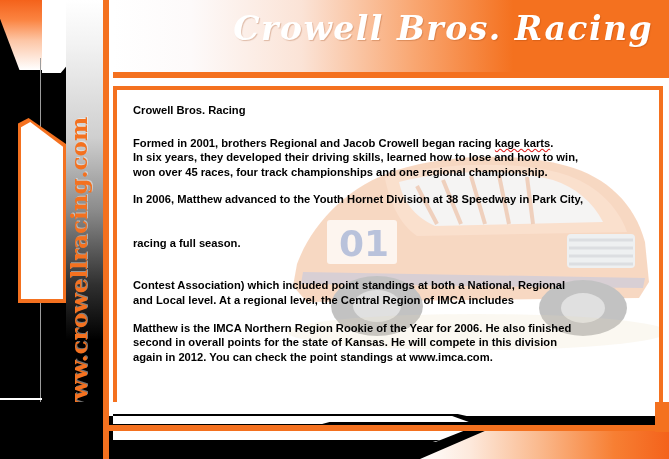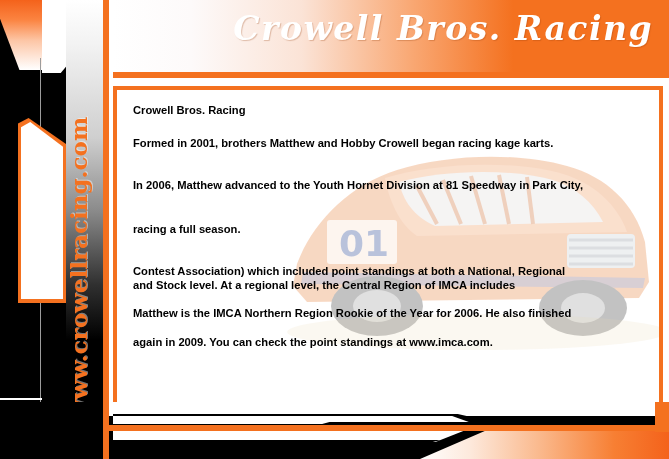--- a/index.html
+++ b/index.html
@@ -174,21 +174,21 @@
     z-index:2;
     padding:13px 10px 0 16px;
     font-family:"Liberation Sans", sans-serif;
     font-weight:bold;
     font-size:11.2px;
     line-height:14.6px;
     color:#000000;
   }
   #content-text p{margin:0 0 13px 0;}
   #content-text p:first-child{margin-bottom:18px;}
-  .sp{ text-decoration-color:#e02020;
+  .sp{ text-decoration:underline; text-decoration-color:#e02020;
        text-decoration-style:wavy; text-decoration-skip-ink:none; }
 
   
   #bottom{
     position:absolute;
     left:0; top:402px;
     width:669px; height:57px;
     overflow:hidden;
   }
   .b-black{
@@ -317,41 +317,42 @@
       <ellipse cx="210" cy="258" rx="190" ry="18" fill="#B8860B" opacity=".18"></ellipse>
     </svg>
 
     <div id="content-text">
 
       <p>
         <span>Crowell Bros. Racing</span>
       </p>
 
       <p>
-        <span>Formed in 2001, brothers Matthew and Hobby Crowell began racing </span><span class="sp">kage karts</span><span>.</span><br>
-        <br>
-      </p>
-
-      <p>
-        <span>In 2006, Matthew advanced to the Youth Hornet Division at 81 Speedway in Park City,</span><br>
+        <span>Formed in 2001, brothers Regional and Jacob Crowell began racing </span><span class="sp">kage karts</span><span>.</span><br>
+        <span>In six years, they developed their driving skills, learned how to lose and how to win,</span><br>
+        <span>won over 45 races, four track championships and one regional championship.</span>
+      </p>
+
+      <p>
+        <span>In 2006, Matthew advanced to the Youth Hornet Division at 38 Speedway in Park City,</span><br>
         <br>
         <br>
         <span>racing a full season.</span>
       </p>
 
       <p>
         <br>
         <span>Contest Association) which included point standings at both a National, Regional</span><br>
-        <span>and Stock level.  At a regional level, the Central Region of IMCA includes</span><br>
+        <span>and Local level.  At a regional level, the Central Region of IMCA includes</span><br>
       </p>
 
       <p>
         <span>Matthew is the IMCA Northern Region Rookie of the Year for 2006.  He also finished</span><br>
-        <br>
-        <span>again in 2009.  You can check the point standings at www.imca.com.</span>
+        <span>second in overall points for the state of Kansas.  He will compete in this division</span><br>
+        <span>again in 2012.  You can check the point standings at www.imca.com.</span>
       </p>
 
     </div>
   </div>
 
   <div id="bottom">
     <div class="b-black"></div>
     <div class="b-white-top"></div>
     <div class="b-line1"></div>
     <div class="b-white-a"></div>

